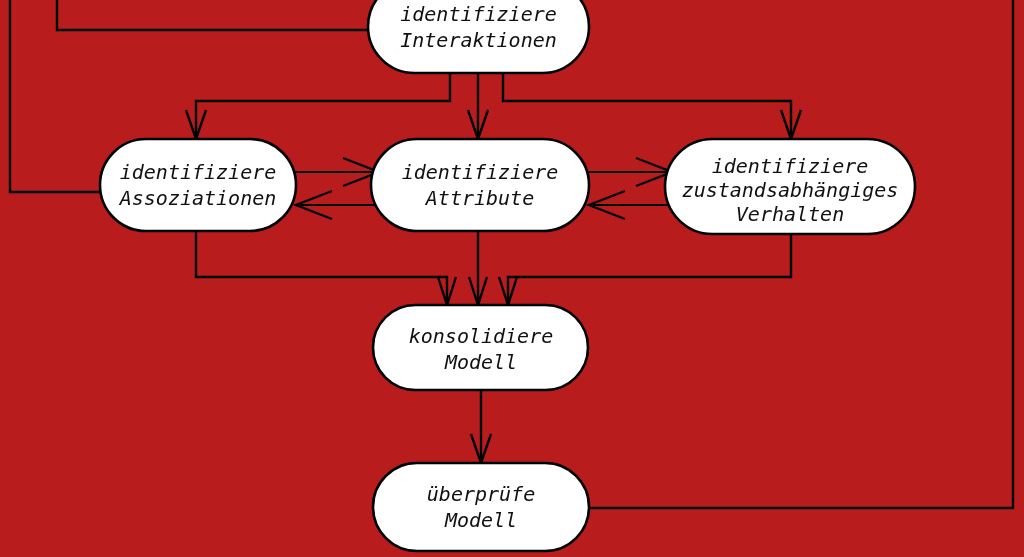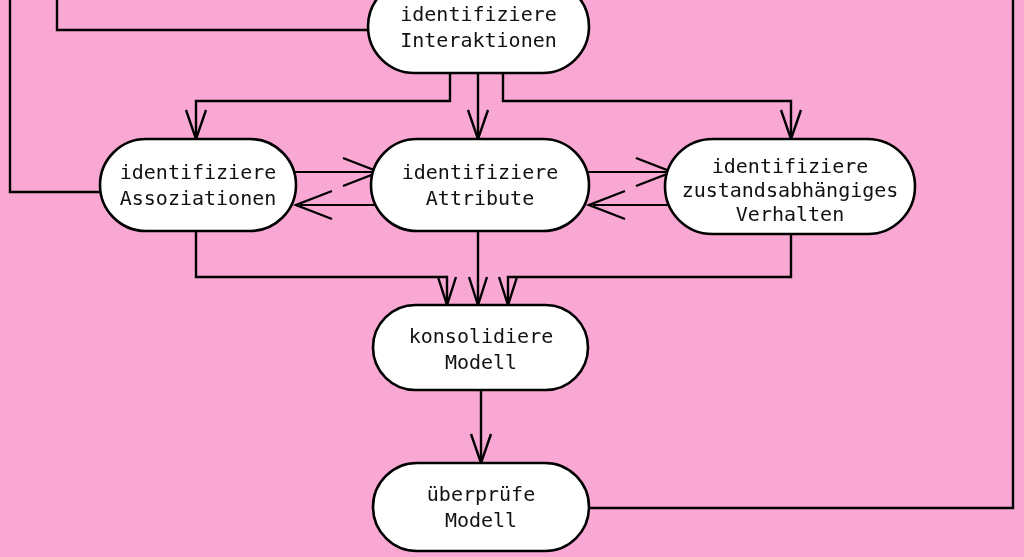--- a/index.html
+++ b/index.html
@@ -10,21 +10,22 @@
   body {
     width: 1024px;
     height: 557px;
     overflow: hidden;
     font-family: "DejaVu Sans Mono", "Liberation Mono", monospace;
   }
   #diagram-root {
     position: relative;
     width: 1024px;
     height: 557px;
-    background: #f9a8d4;
+    background: #b91c1c;
+    font-style: italic;
   }
   svg#flow {
     display: block;
     width: 1024px;
     height: 557px;
   }
   .node-shape {
     fill: #ffffff;
     stroke: #000000;
     stroke-width: 2.6;

